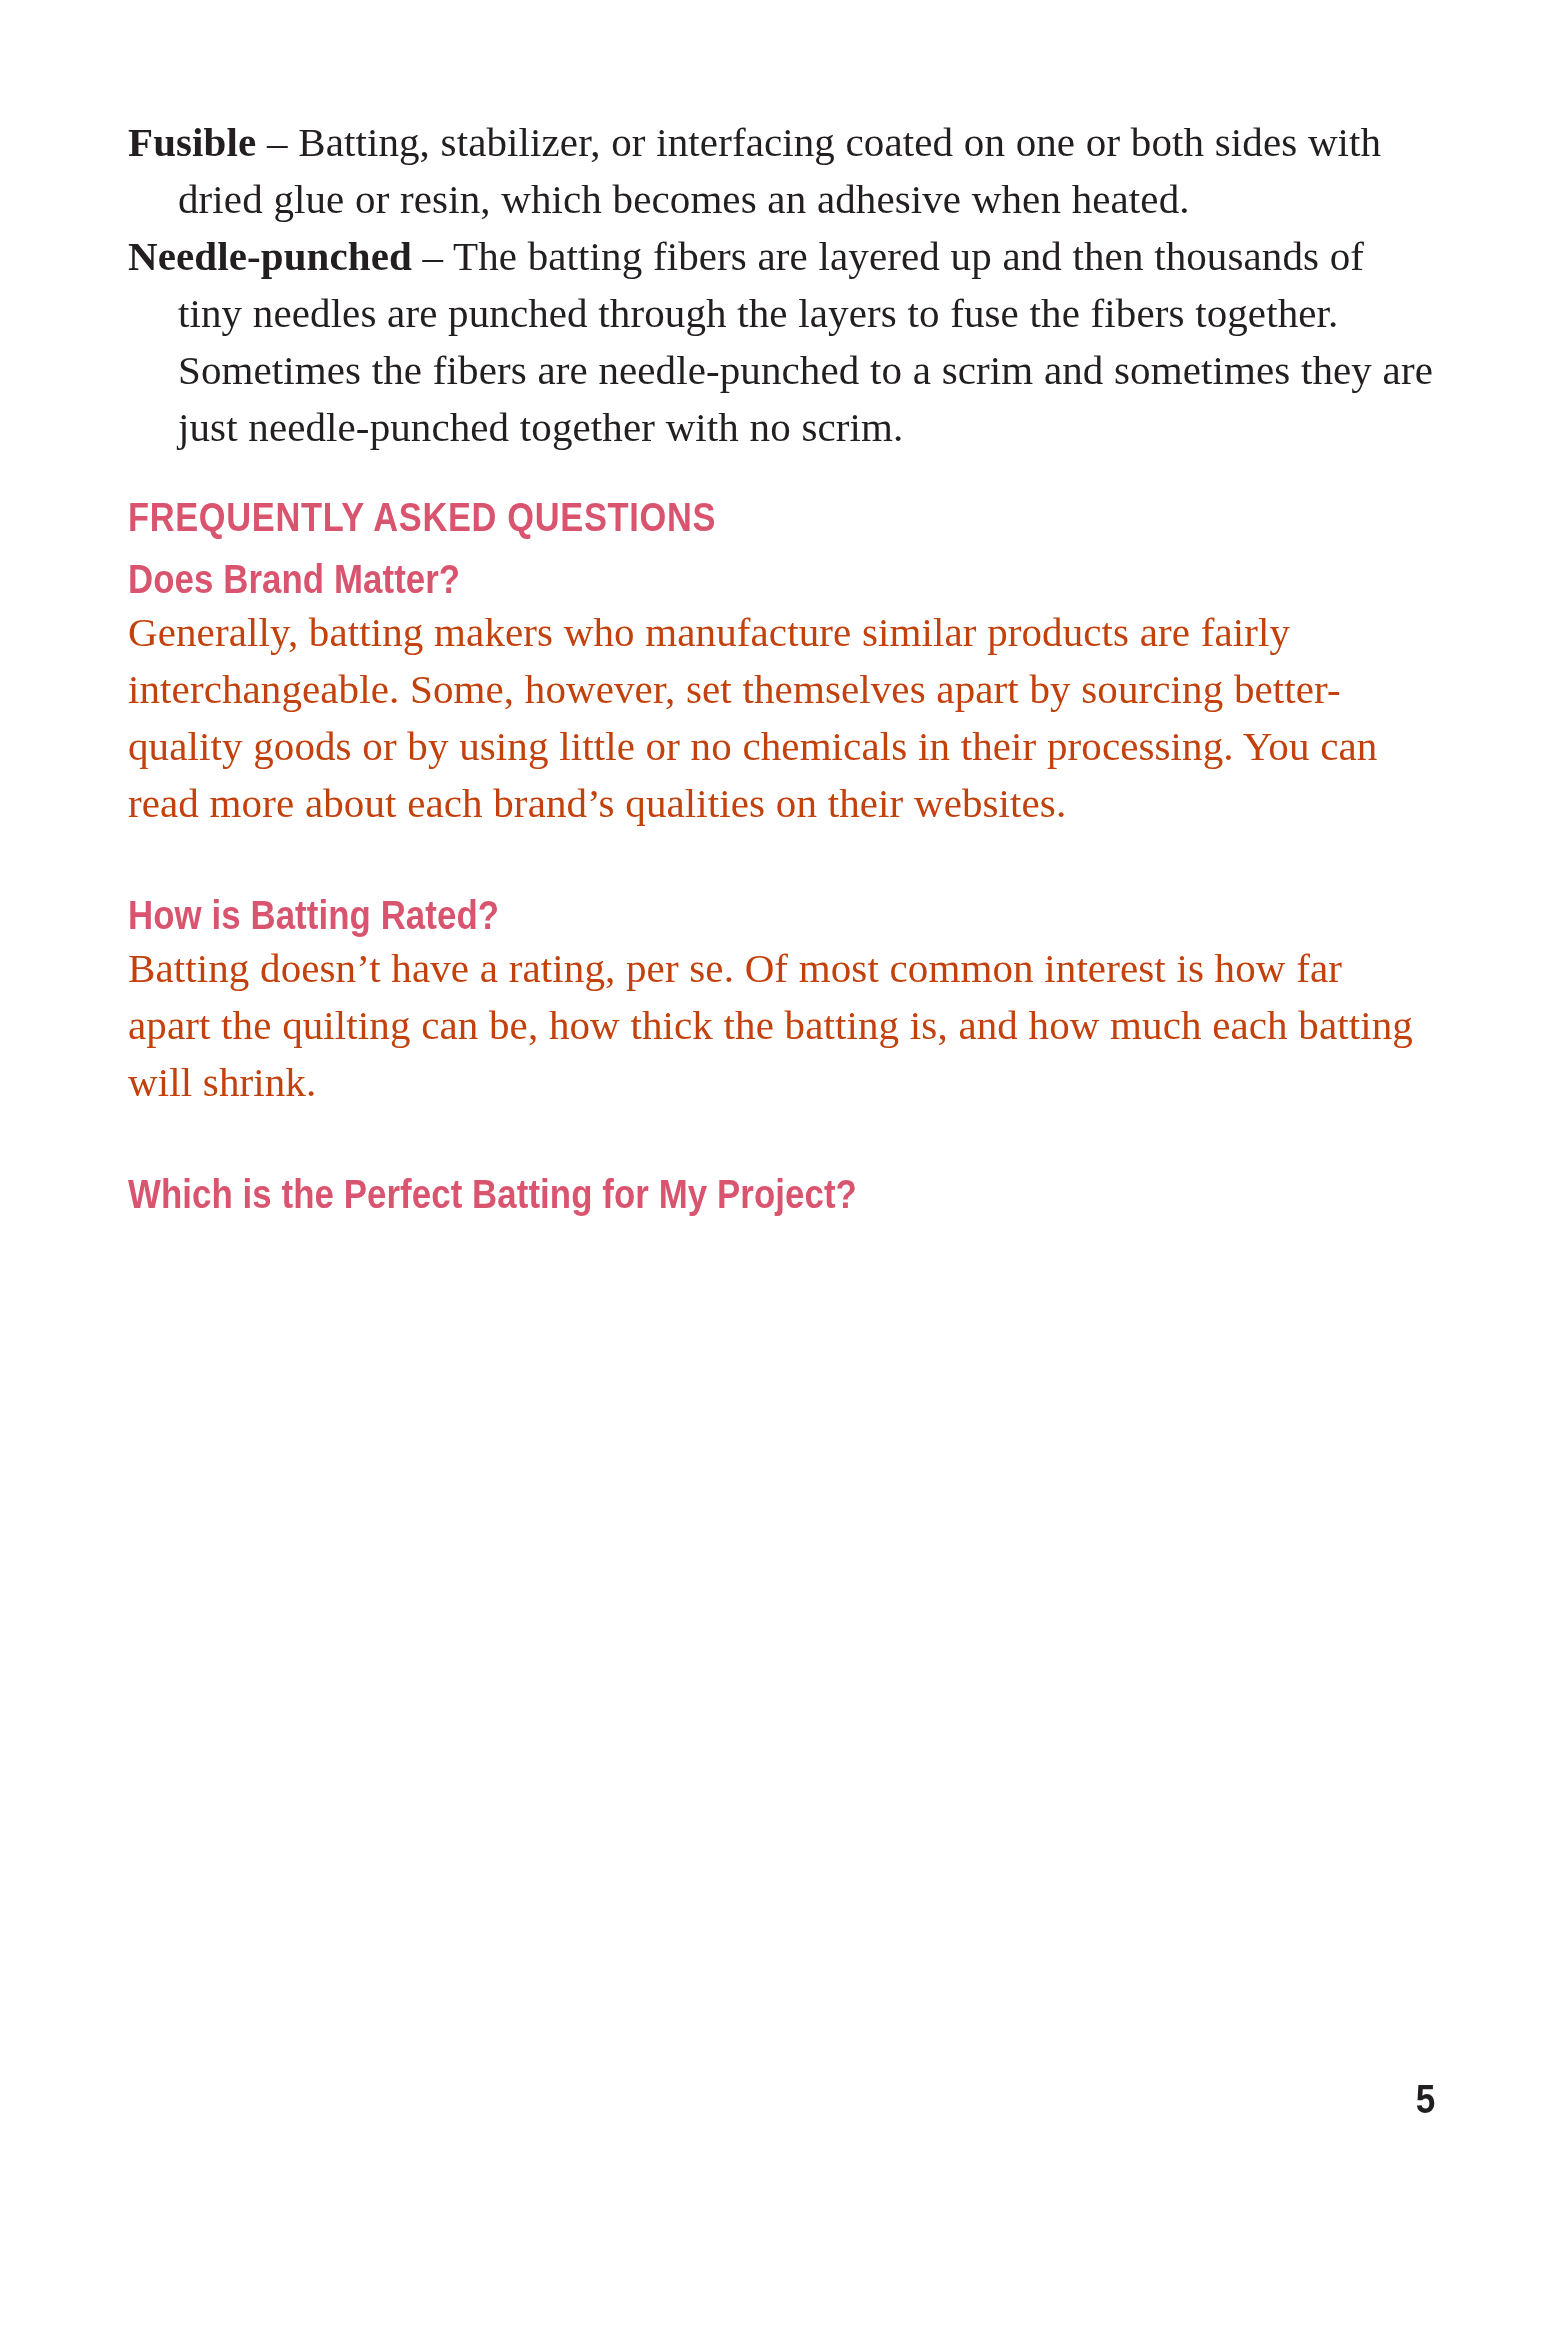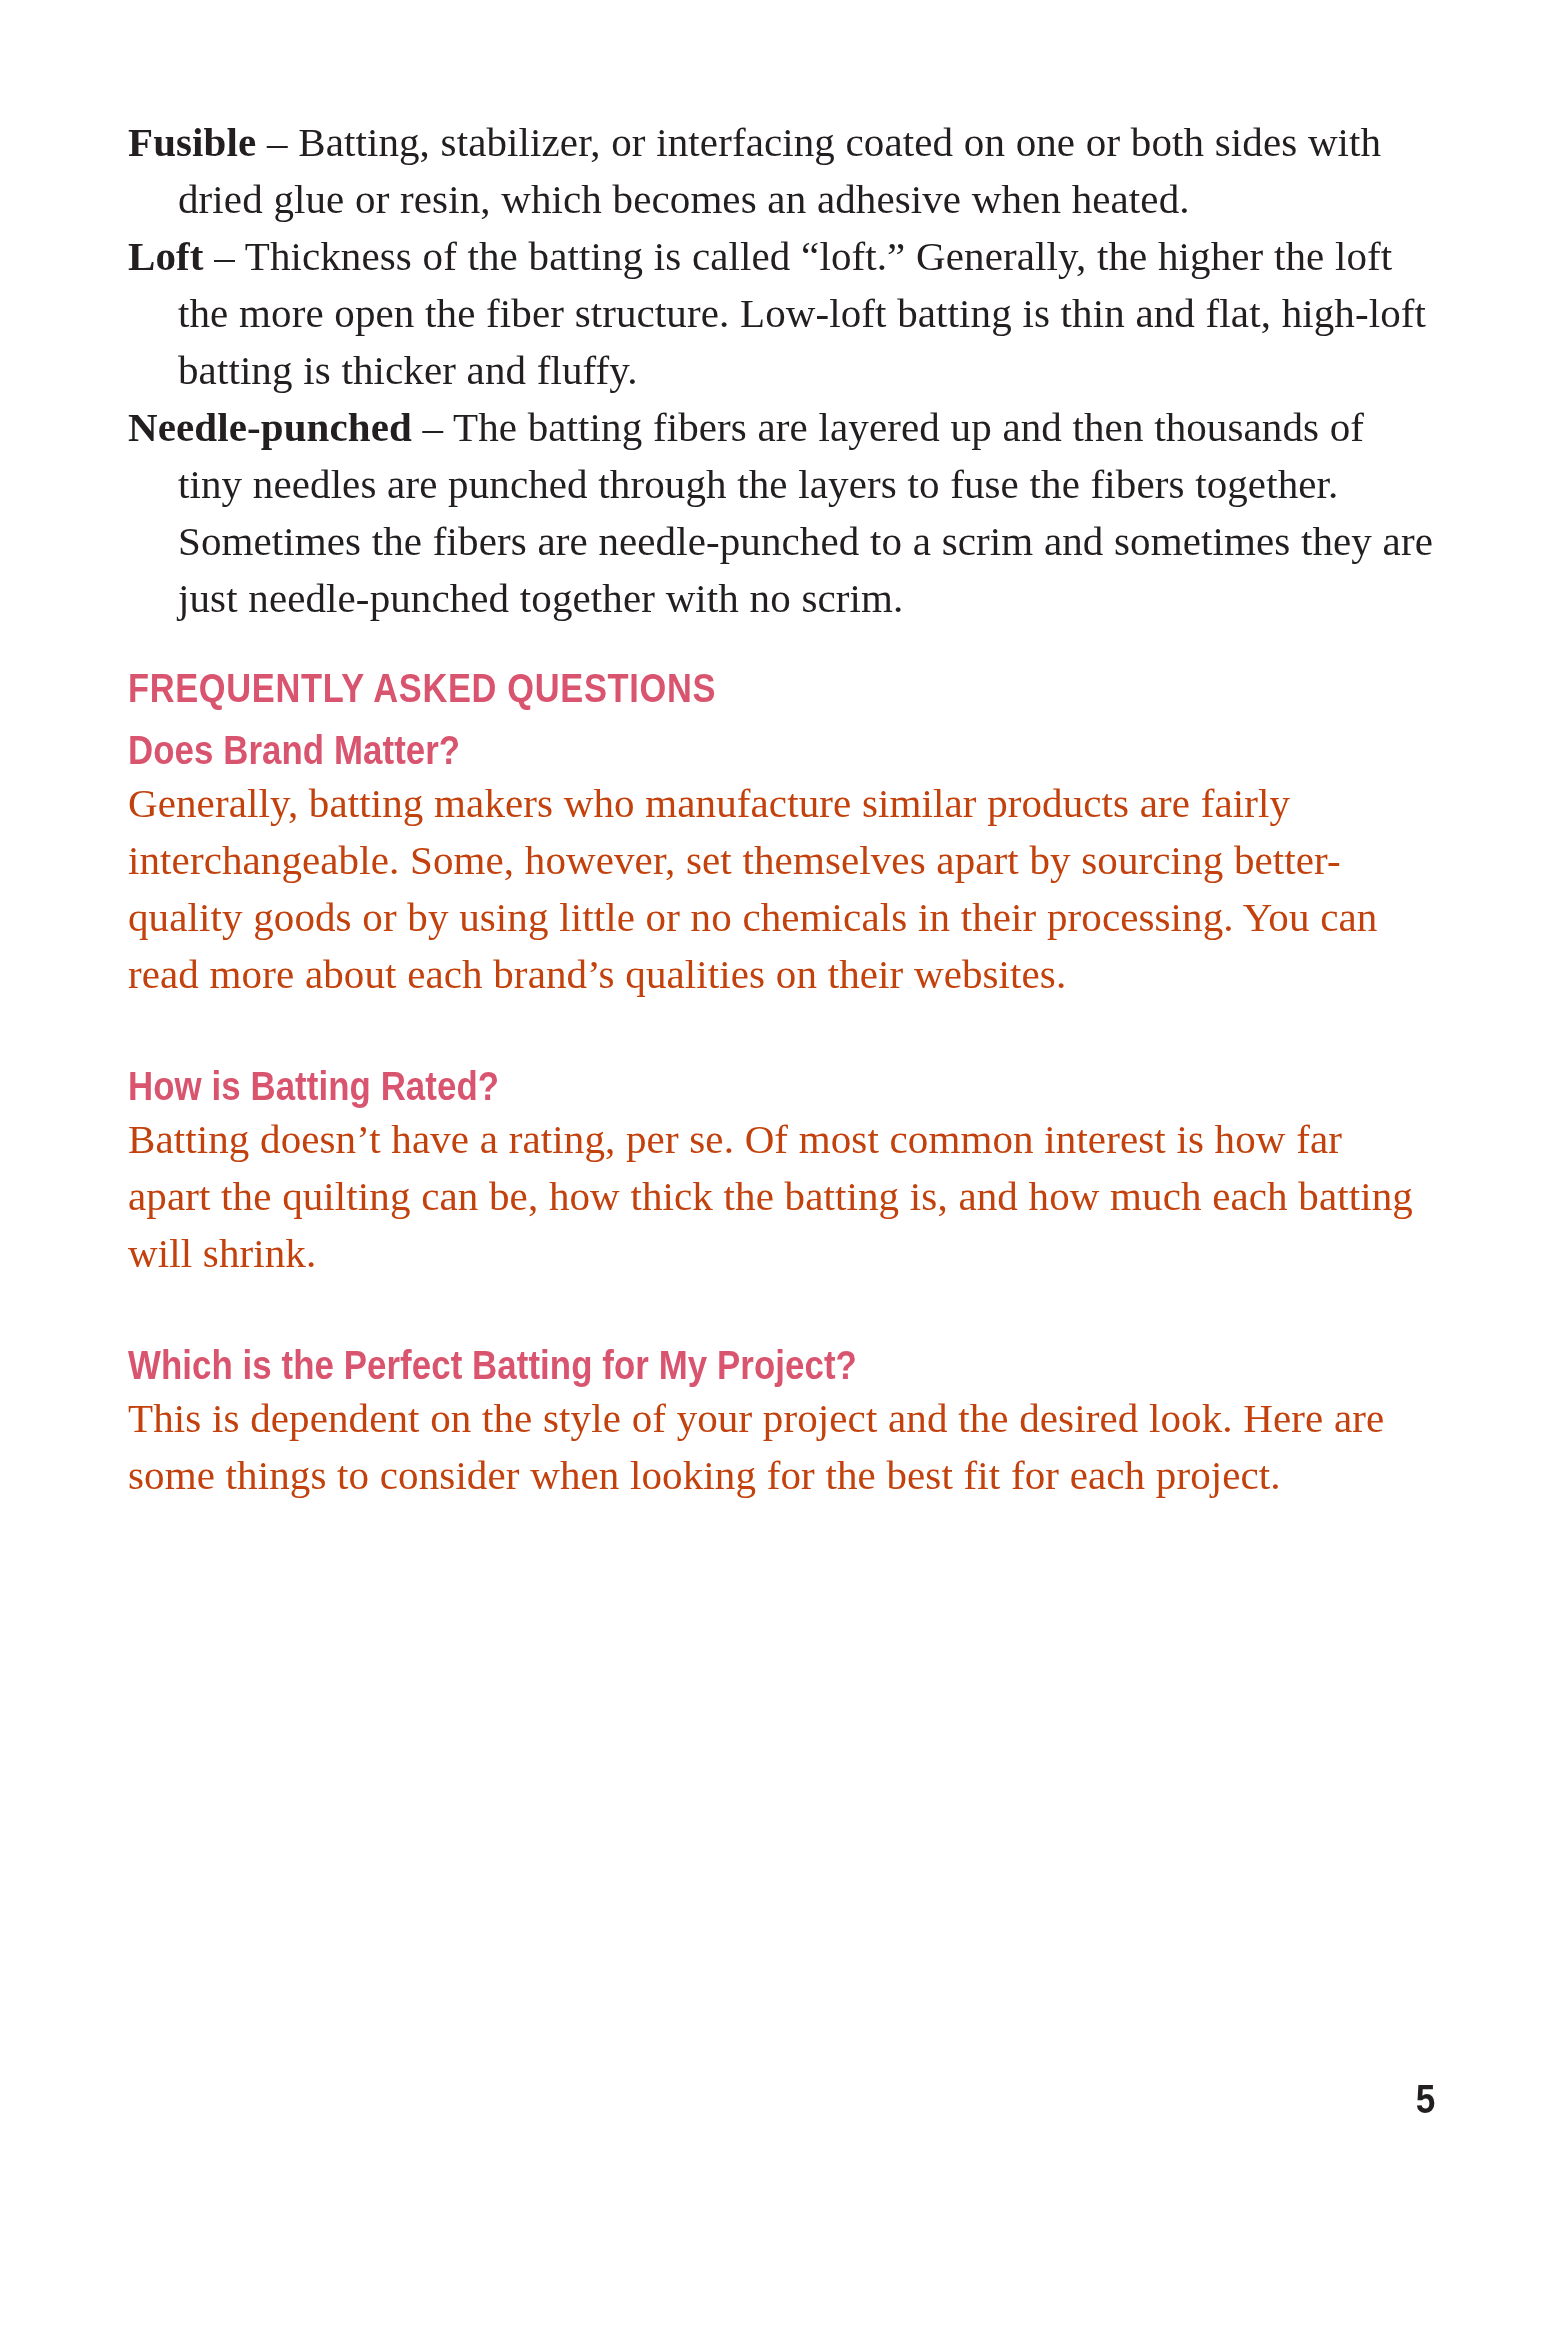--- a/index.html
+++ b/index.html
@@ -115,40 +115,36 @@
 <div class="page">
 
   <div class="content">
 
     <div class="glossary">
 
       <p class="glossary-item">
         <span class="term">Fusible</span><span class="dash"> – </span><span>Batting, stabilizer, or interfacing coated on one or both sides with dried glue or resin, which becomes an adhesive when heated.</span>
       </p>
 
-      <p class="glossary-item">
-        <span class="term">Loft</span><span class="dash"> – </span><span>Thickness of the batting is called “loft.” Generally, the higher the loft the more open the fiber structure. Low-loft batting is thin and flat, high-loft batting is thicker and fluffy.</span>
-      </p>
 
       <p class="glossary-item">
         <span class="term">Needle-punched</span><span class="dash"> – </span><span>The batting fibers are layered up and then thousands of tiny needles are punched through the layers to fuse the fibers together. Sometimes the fibers are needle-punched to a scrim and sometimes they are just needle-punched together with no scrim.</span>
       </p>
 
 
     </div>
 
     <h2 class="faq-heading">FREQUENTLY ASKED QUESTIONS</h2>
 
     <h3 class="q-heading">Does Brand Matter?</h3>
     <p class="body-para">Generally, batting makers who manufacture similar products are fairly interchangeable. Some, however, set themselves apart by sourcing better-quality goods or by using little or no chemicals in their processing. You can read more about each brand’s qualities on their websites.</p>
 
     <h3 class="q-heading spaced">How is Batting Rated?</h3>
     <p class="body-para">Batting doesn’t have a rating, per se. Of most common interest is how far apart the quilting can be, how thick the batting is, and how much each batting will shrink.</p>
 
     <h3 class="q-heading spaced">Which is the Perfect Batting for My Project?</h3>
-    <p class="body-para">This is dependent on the style of your project and the desired look. Here are some things to consider when looking for the best fit for each project.</p>
 
   </div>
 
   <div class="page-number">5</div>
 
 </div>
 
 
 </body></html>

